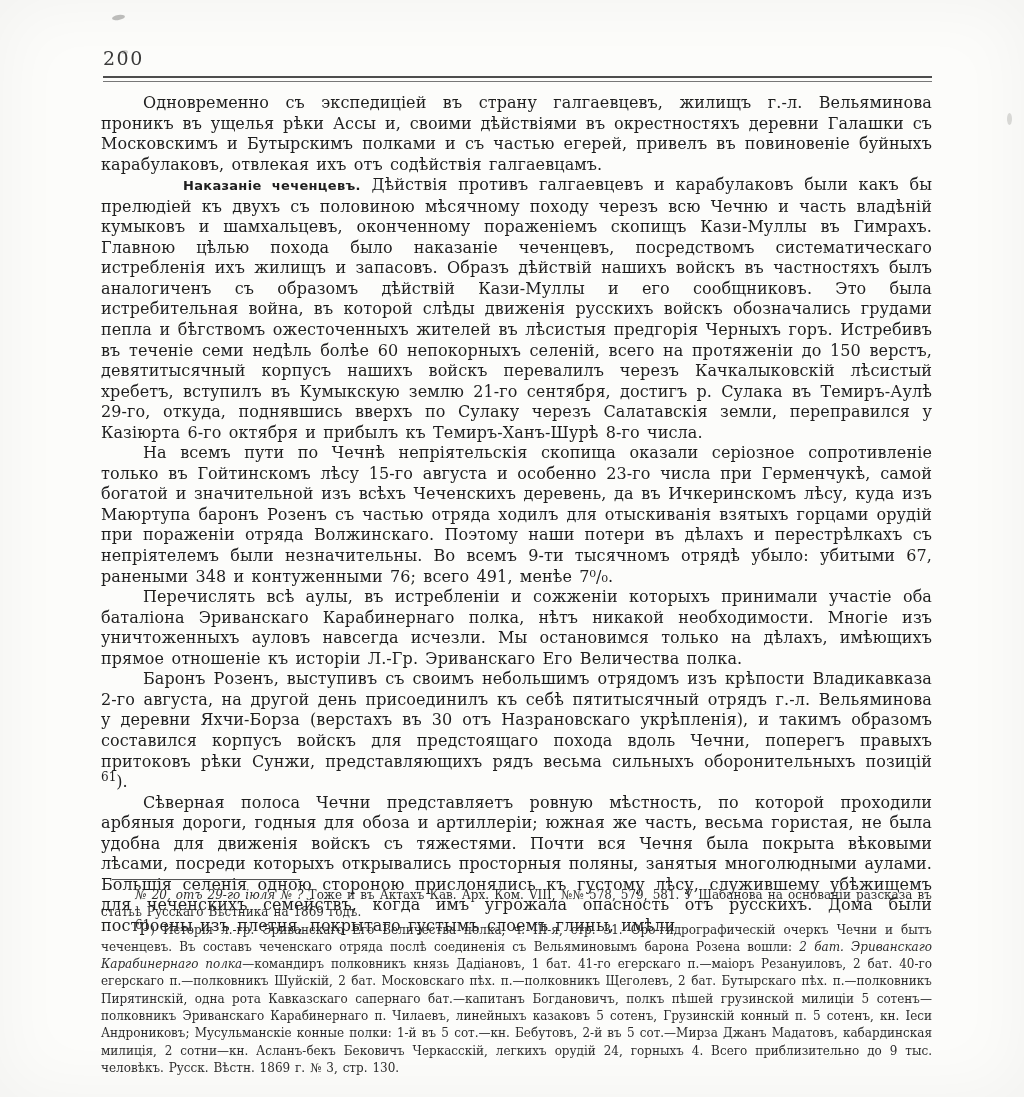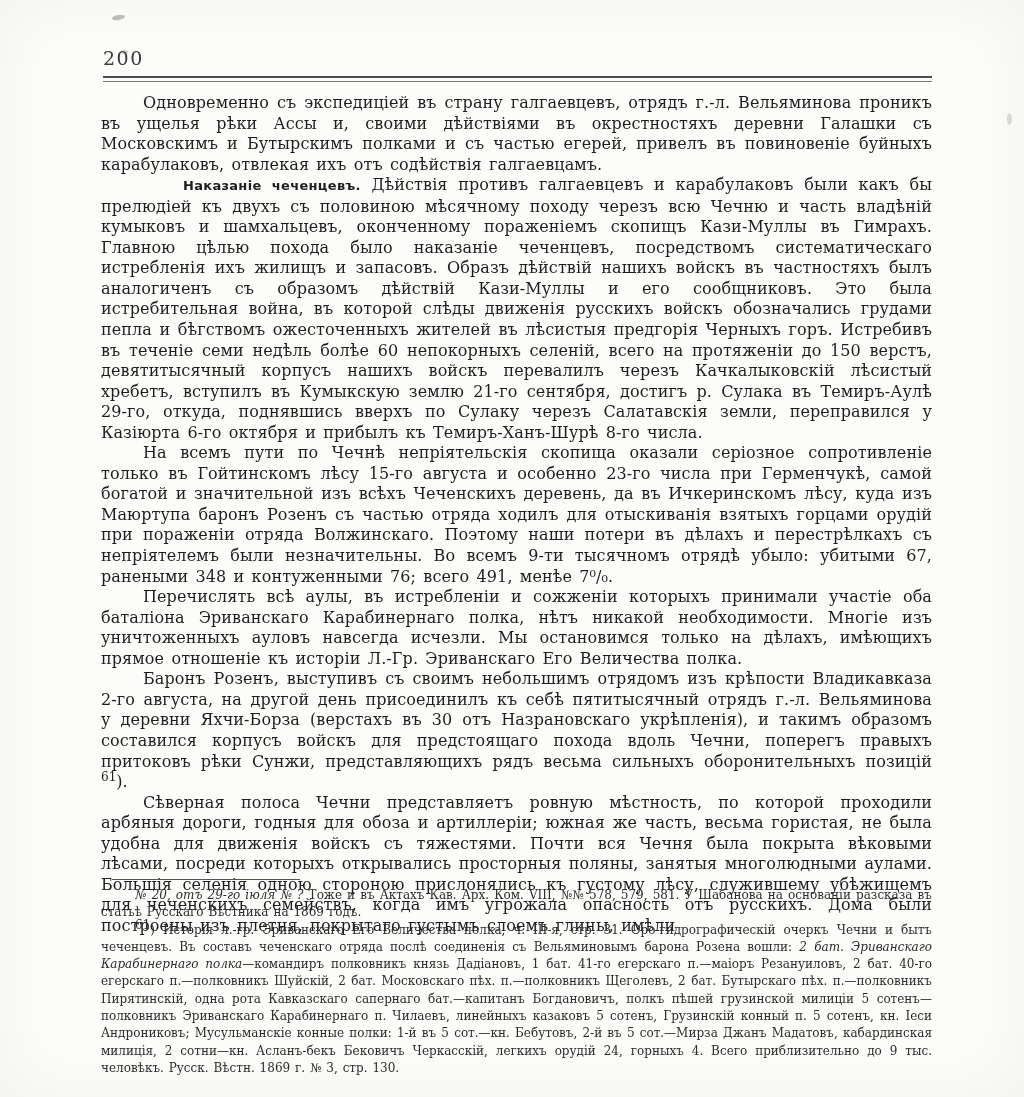--- a/index.html
+++ b/index.html
@@ -68,21 +68,21 @@
 
   <div class="speck speck1"></div>
   <div class="speck speck2"></div>
   <div class="speck speck3"></div>
 
   <div class="page-number">200</div>
   <div class="header-rule"></div>
 
   <div class="body-text">
     <p>
-      <span>Одновременно съ экспедиціей въ страну галгаевцевъ, отрядъ г.-л. Вельяминова проникъ въ ущелья рѣки Ассы и, своими дѣйствіями въ окрестностяхъ деревни Галашки съ Московскимъ и Бутырскимъ полками и съ частью егерей, привелъ въ повиновеніе буйныхъ карабулаковъ, отвлекая ихъ отъ содѣйствія галгаевцамъ.</span>
+      <span>Одновременно съ экспедиціей въ страну галгаевцевъ, жилищъ г.-л. Вельяминова проникъ въ ущелья рѣки Ассы и, своими дѣйствіями въ окрестностяхъ деревни Галашки съ Московскимъ и Бутырскимъ полками и съ частью егерей, привелъ въ повиновеніе буйныхъ карабулаковъ, отвлекая ихъ отъ содѣйствія галгаевцамъ.</span>
     </p>
     <p>
       <span class="bold-lead">Наказаніе чеченцевъ.</span><span> Дѣйствія противъ галгаевцевъ и карабулаковъ были какъ бы прелюдіей къ двухъ съ половиною мѣсячному походу черезъ всю Чечню и часть владѣній кумыковъ и шамхальцевъ, оконченному пораженіемъ скопищъ Кази-Муллы въ Гимрахъ. Главною цѣлью похода было наказаніе чеченцевъ, посредствомъ систематическаго истребленія ихъ жилищъ и запасовъ. Образъ дѣйствій нашихъ войскъ въ частностяхъ былъ аналогиченъ съ образомъ дѣйствій Кази-Муллы и его сообщниковъ. Это была истребительная война, въ которой слѣды движенія русскихъ войскъ обозначались грудами пепла и бѣгствомъ ожесточенныхъ жителей въ лѣсистыя предгорія Черныхъ горъ. Истребивъ въ теченіе семи недѣль болѣе 60 непокорныхъ селеній, всего на протяженіи до 150 верстъ, девятитысячный корпусъ нашихъ войскъ перевалилъ черезъ Качкалыковскій лѣсистый хребетъ, вступилъ въ Кумыкскую землю 21-го сентября, достигъ р. Сулака въ Темиръ-Аулѣ 29-го, откуда, поднявшись вверхъ по Сулаку черезъ Салатавскія земли, переправился у Казіюрта 6-го октября и прибылъ къ Темиръ-Ханъ-Шурѣ 8-го числа.</span>
     </p>
     <p>
       <span>На всемъ пути по Чечнѣ непріятельскія скопища оказали серіозное сопротивленіе только въ Гойтинскомъ лѣсу 15-го августа и особенно 23-го числа при Герменчукѣ, самой богатой и значительной изъ всѣхъ Чеченскихъ деревень, да въ Ичкеринскомъ лѣсу, куда изъ Маюртупа баронъ Розенъ съ частью отряда ходилъ для отыскиванія взятыхъ горцами орудій при пораженіи отряда Волжинскаго. Поэтому наши потери въ дѣлахъ и перестрѣлкахъ съ непріятелемъ были незначительны. Во всемъ 9-ти тысячномъ отрядѣ убыло: убитыми 67, ранеными 348 и контуженными 76; всего 491, менѣе 7⁰/₀.</span>
     </p>
     <p>
       <span>Перечислять всѣ аулы, въ истребленіи и сожженіи которыхъ принимали участіе оба баталіона Эриванскаго Карабинернаго полка, нѣтъ никакой необходимости. Многіе изъ уничтоженныхъ ауловъ навсегда исчезли. Мы остановимся только на дѣлахъ, имѣющихъ прямое отношеніе къ исторіи Л.-Гр. Эриванскаго Его Величества полка.</span>
     </p>

